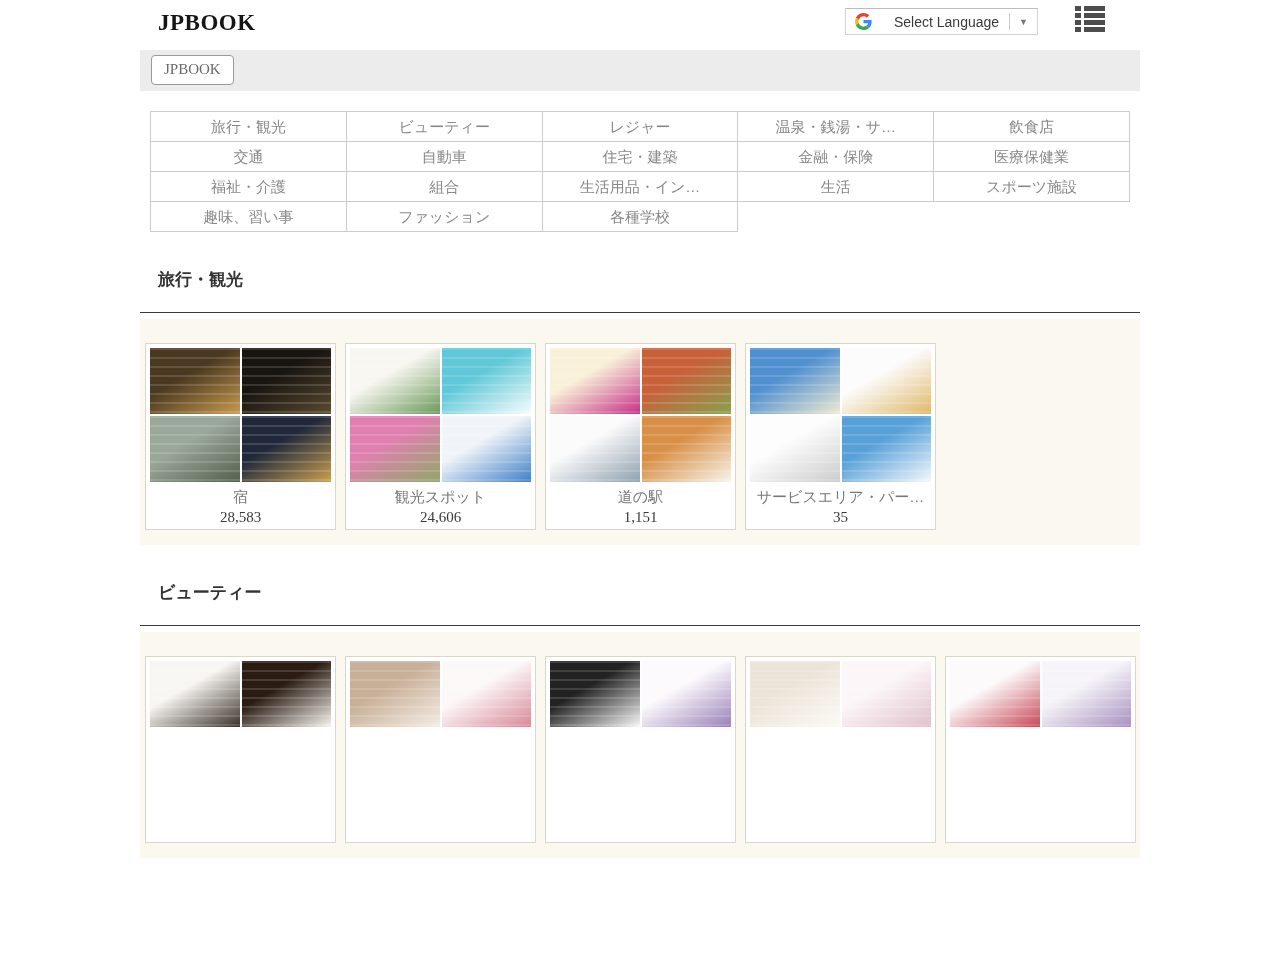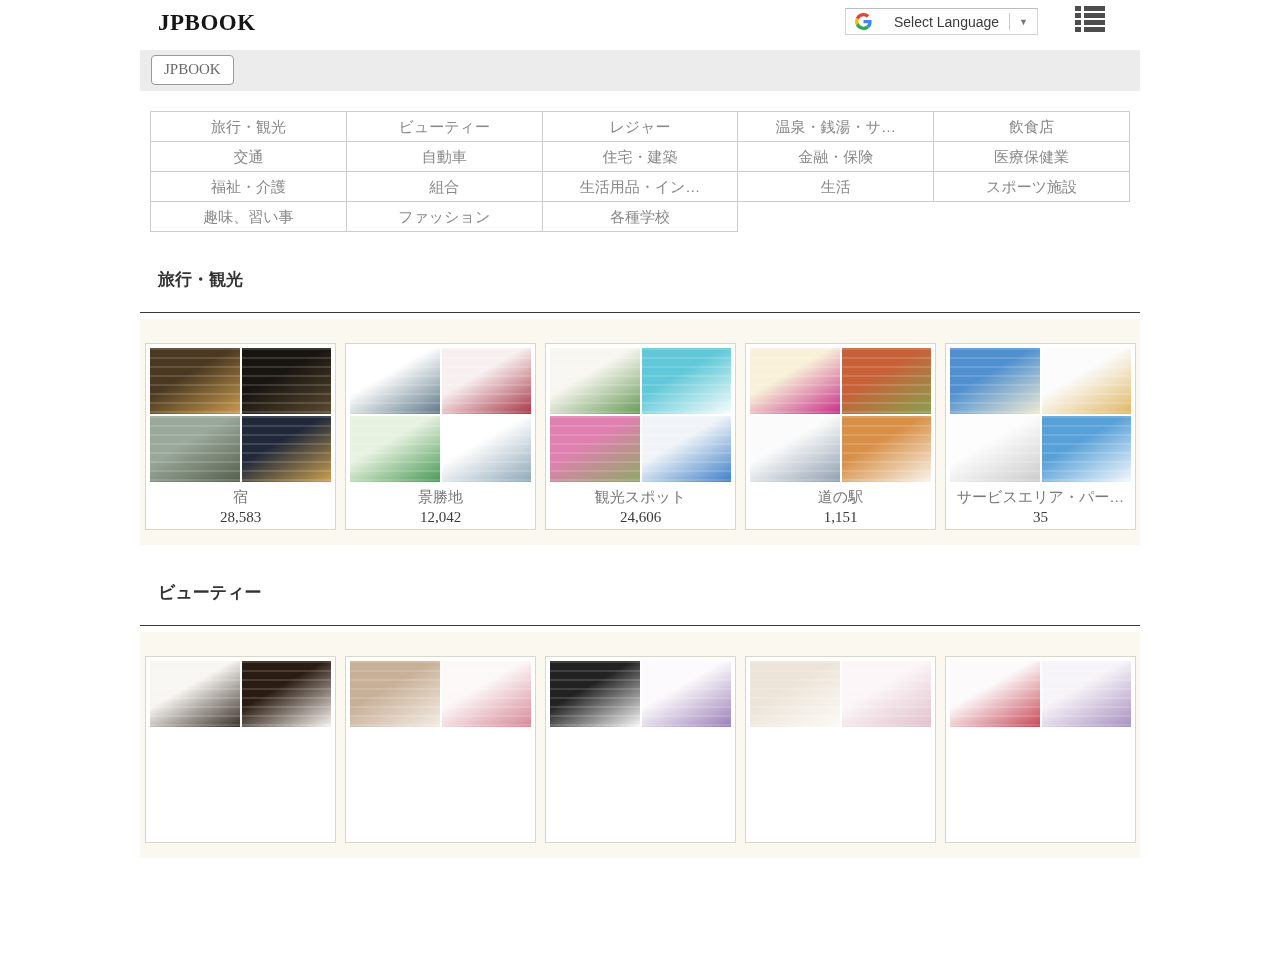--- a/index.html
+++ b/index.html
@@ -139,30 +139,20 @@
               <div class="thumb" style="background: linear-gradient(150deg, rgb(74, 56, 32) 0%, rgb(74, 56, 32) 40%, rgb(200, 154, 78) 100%);"></div>
               <div class="thumb" style="background: linear-gradient(150deg, rgb(24, 20, 16) 0%, rgb(24, 20, 16) 40%, rgb(90, 74, 48) 100%);"></div>
               <div class="thumb" style="background: linear-gradient(150deg, rgb(154, 168, 154) 0%, rgb(154, 168, 154) 40%, rgb(85, 96, 78) 100%);"></div>
               <div class="thumb" style="background: linear-gradient(150deg, rgb(32, 40, 58) 0%, rgb(32, 40, 58) 40%, rgb(202, 160, 78) 100%);"></div>
             </div>
             <div class="card-label">宿</div>
             <div class="card-count">28,583</div>
           </div>
           <div class="card">
             <div class="thumb-grid">
-              <div class="thumb" style="background: linear-gradient(150deg, rgb(255, 255, 255) 0%, rgb(255, 255, 255) 40%, rgb(96, 122, 136) 100%);"></div>
-              <div class="thumb" style="background: linear-gradient(150deg, rgb(248, 240, 240) 0%, rgb(248, 240, 240) 40%, rgb(168, 56, 72) 100%);"></div>
-              <div class="thumb" style="background: linear-gradient(150deg, rgb(232, 242, 224) 0%, rgb(232, 242, 224) 40%, rgb(74, 154, 88) 100%);"></div>
-              <div class="thumb" style="background: linear-gradient(150deg, rgb(255, 255, 255) 0%, rgb(255, 255, 255) 40%, rgb(144, 168, 184) 100%);"></div>
-            </div>
-            <div class="card-label">景勝地</div>
-            <div class="card-count">12,042</div>
-          </div>
-          <div class="card">
-            <div class="thumb-grid">
               <div class="thumb" style="background: linear-gradient(150deg, rgb(248, 246, 240) 0%, rgb(248, 246, 240) 40%, rgb(106, 154, 90) 100%);"></div>
               <div class="thumb" style="background: linear-gradient(150deg, rgb(96, 200, 216) 0%, rgb(96, 200, 216) 40%, rgb(248, 252, 252) 100%);"></div>
               <div class="thumb" style="background: linear-gradient(150deg, rgb(224, 128, 176) 0%, rgb(224, 128, 176) 40%, rgb(144, 168, 104) 100%);"></div>
               <div class="thumb" style="background: linear-gradient(150deg, rgb(240, 244, 248) 0%, rgb(240, 244, 248) 40%, rgb(64, 128, 200) 100%);"></div>
             </div>
             <div class="card-label">観光スポット</div>
             <div class="card-count">24,606</div>
           </div>
           <div class="card">
             <div class="thumb-grid">

